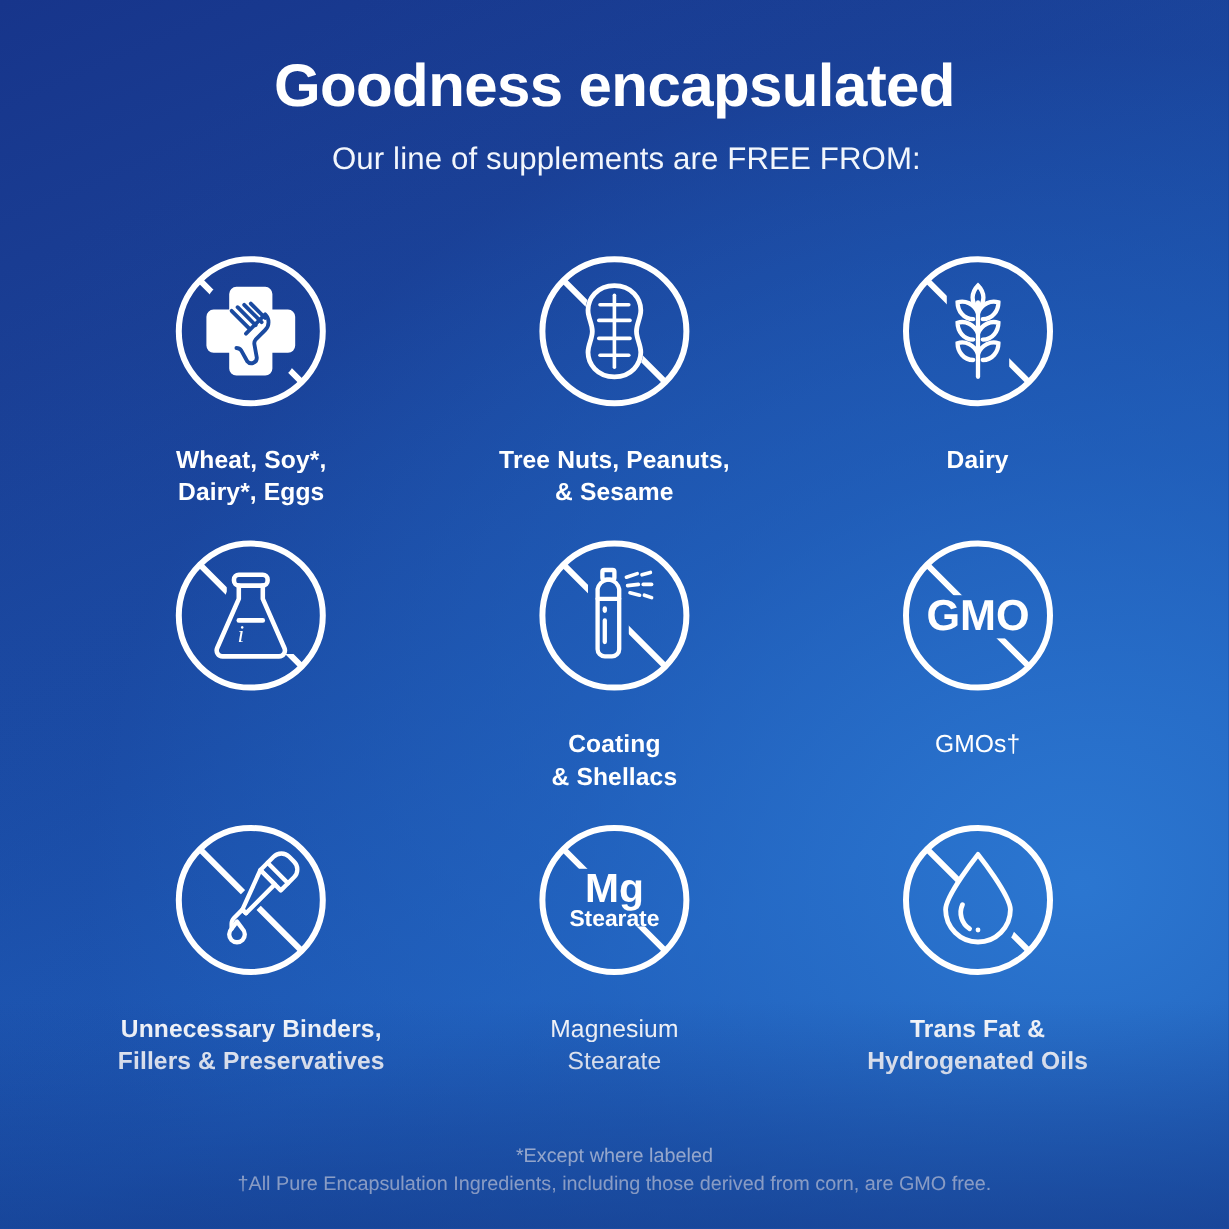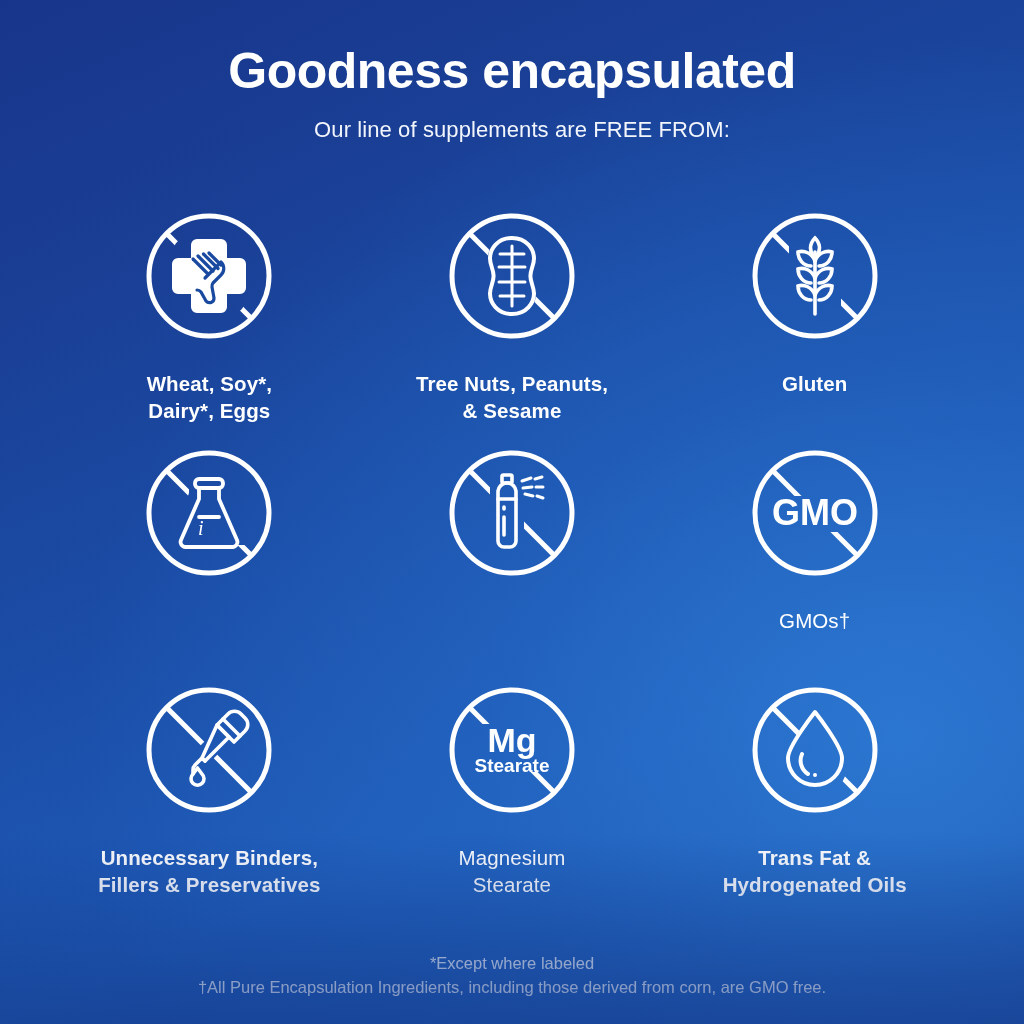--- a/index.html
+++ b/index.html
@@ -37,21 +37,21 @@
   }
   .title {
     font-size: 50px;
     font-weight: 700;
     letter-spacing: -0.5px;
     line-height: 1.1;
     margin: 0;
     color: #ffffff;
   }
   .subtitle {
-    font-size: 22px;
+    font-size: 26px;
     font-weight: 400;
     margin: 18px 0 0 0;
     color: #f2f6fc;
     letter-spacing: 0.1px;
     padding-left: 20px;
   }
 
   .grid {
     position: absolute;
     top: 206px;
@@ -190,21 +190,21 @@
           <line x1="70" y1="46" x2="70" y2="108"></line>
           <path d="M70 32 c6 6 6 14 0 20 c-6 -6 -6 -14 0 -20 z"></path>
           <path d="M70 55 c-3 -8 -11 -11 -17 -9 c0 7 5 14 13 14"></path>
           <path d="M70 55 c3 -8 11 -11 17 -9 c0 7 -5 14 -13 14"></path>
           <path d="M70 72 c-3 -8 -11 -11 -17 -9 c0 7 5 14 13 14"></path>
           <path d="M70 72 c3 -8 11 -11 17 -9 c0 7 -5 14 -13 14"></path>
           <path d="M70 89 c-3 -8 -11 -11 -17 -9 c0 7 5 14 13 14"></path>
           <path d="M70 89 c3 -8 11 -11 17 -9 c0 7 -5 14 -13 14"></path>
         </g>
       </svg>
-      <div class="cell-label">Gluten</div>
+      <div class="cell-label">Dairy</div>
     </div>
 
     <div class="cell">
       <svg class="badge" viewBox="0 0 140 140">
         <defs>
           <mask id="maskD">
             <rect x="0" y="0" width="140" height="140" fill="#000"></rect>
             <circle cx="70" cy="70" r="60" fill="#fff"></circle>
             <path d="M50 36 h40 v14 l18 52 h-76 l18 -52 z" fill="#000"></path>
           </mask>
@@ -244,20 +244,22 @@
         </g>
         <g stroke="#fff" stroke-width="3" stroke-linecap="round">
           <line x1="80" y1="38" x2="89" y2="35"></line>
           <line x1="81" y1="45" x2="90" y2="44"></line>
           <line x1="83" y1="51" x2="91" y2="53"></line>
           <line x1="93" y1="36" x2="100" y2="34"></line>
           <line x1="94" y1="44" x2="101" y2="44"></line>
           <line x1="95" y1="53" x2="101" y2="55"></line>
         </g>
       </svg>
+      <div class="cell-label">Coating
+&amp; Shellacs</div>
     </div>
 
     <div class="cell">
       <svg class="badge" viewBox="0 0 140 140">
         <defs>
           <mask id="maskF">
             <rect x="0" y="0" width="140" height="140" fill="#000"></rect>
             <circle cx="70" cy="70" r="60" fill="#fff"></circle>
             <rect x="22" y="53" width="96" height="36" fill="#000"></rect>
           </mask>

